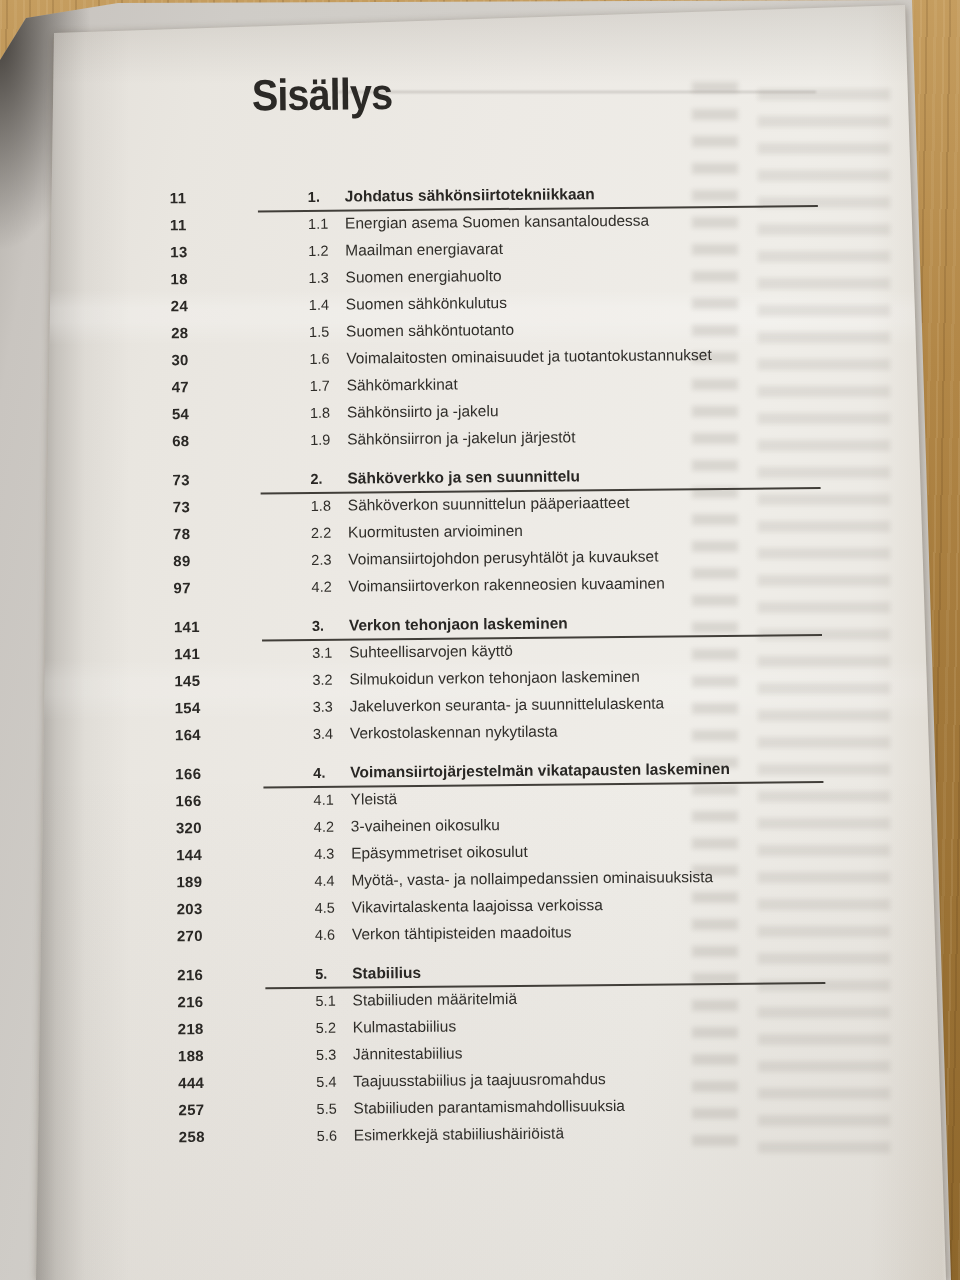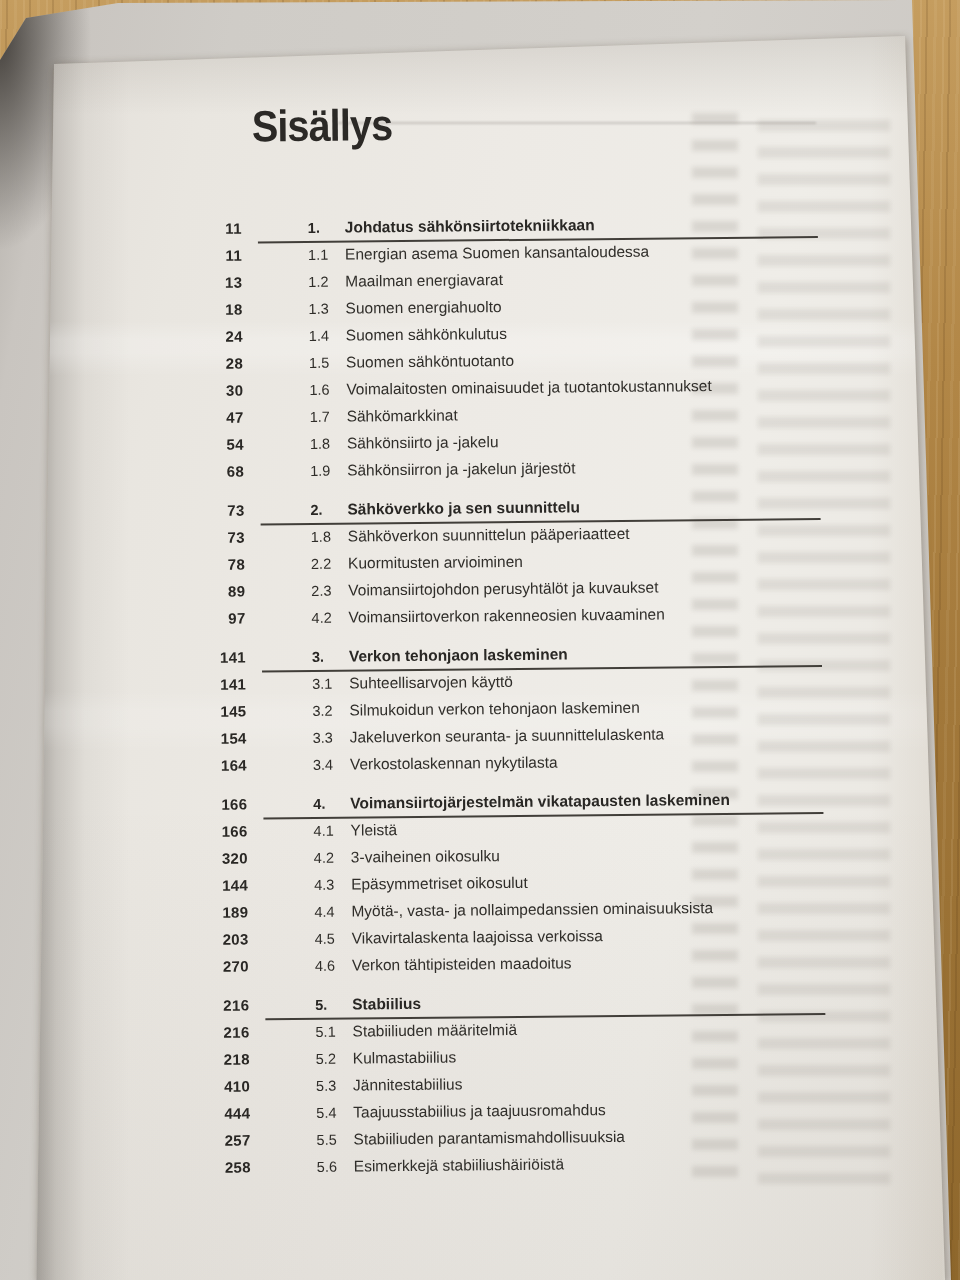--- a/index.html
+++ b/index.html
@@ -27,21 +27,20 @@
   .under-page .gutter-shadow{
     position:absolute;left:0;top:0;width:140px;height:420px;
     background:radial-gradient(ellipse 130px 300px at 0px 40px,rgba(35,31,27,.75),rgba(35,31,27,0) 70%);
   }
   
   .page-wrap{position:absolute;inset:0;filter:drop-shadow(1px 2px 4px rgba(45,32,12,.35));}
   .page{
     position:absolute;inset:0;
     clip-path:polygon(54px 33px,905px 5px,946px 1280px,36px 1280px);
     background:linear-gradient(100deg,#e2ded8 0%,#e9e6e0 18%,#edeae5 45%,#efede8 70%,#e8e5df 100%);
-    margin-top:31px;
   }
   .page .crease{
     position:absolute;left:30px;top:0;width:110px;height:1280px;
     background:linear-gradient(to right,rgba(52,47,42,.42) 0px,rgba(52,47,42,.18) 26px,rgba(52,47,42,.05) 55px,rgba(52,47,42,0) 100px);
   }
   .page .top-shade{
     position:absolute;left:0;top:0;width:100%;height:120px;
     background:linear-gradient(to bottom,rgba(90,82,72,.16),rgba(90,82,72,0) 70%);
   }
   .page .ripple{
@@ -79,21 +78,21 @@
   }
   .title{
     position:absolute;left:253px;top:70px;margin:0;
     font-size:44px;font-weight:700;letter-spacing:-1px;
     transform:scaleX(.90);transform-origin:left top;color:#2b2926;
   }
   .toc{position:absolute;left:170px;top:188px;width:652px;}
   .chapter{margin:0;}
   .chapter + .chapter{margin-top:12px;}
   .row{display:flex;align-items:baseline;height:27px;position:relative;}
-  .row .pg{width:72px;text-align:right;font-weight:700;font-size:15px;letter-spacing:.3px;color:#2a2825;}
+  .row .pg{width:72px;font-weight:700;font-size:15px;letter-spacing:.3px;color:#2a2825;}
   .row .num{width:103px;padding-left:66px;box-sizing:border-box;font-size:14.5px;color:#302e2a;}
   .row .ttl{flex:1;font-size:15.5px;color:#302e2a;}
   .row.heading .num,.row.heading .ttl{font-weight:700;color:#292724;}
   .row.heading::after{
     content:"";position:absolute;left:88px;right:4px;bottom:3px;height:1.8px;
     background:#413e39;
   }
 </style>
 </head>
 <body>
@@ -269,21 +268,21 @@
               <span class="pg">216</span>
               <span class="num">5.1</span>
               <span class="ttl">Stabiiliuden määritelmiä</span>
             </div>
             <div class="row">
               <span class="pg">218</span>
               <span class="num">5.2</span>
               <span class="ttl">Kulmastabiilius</span>
             </div>
             <div class="row">
-              <span class="pg">410</span>
+              <span class="pg">188</span>
               <span class="num">5.3</span>
               <span class="ttl">Jännitestabiilius</span>
             </div>
             <div class="row">
               <span class="pg">444</span>
               <span class="num">5.4</span>
               <span class="ttl">Taajuusstabiilius ja taajuusromahdus</span>
             </div>
             <div class="row">
               <span class="pg">257</span>

